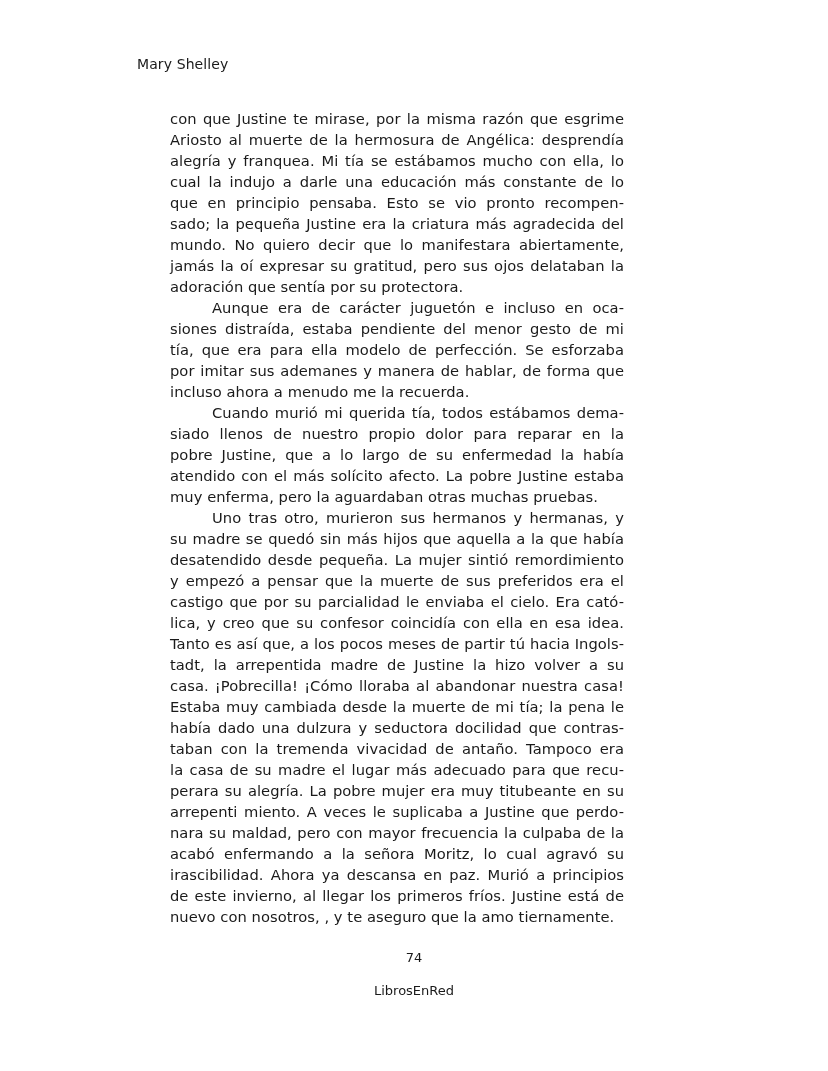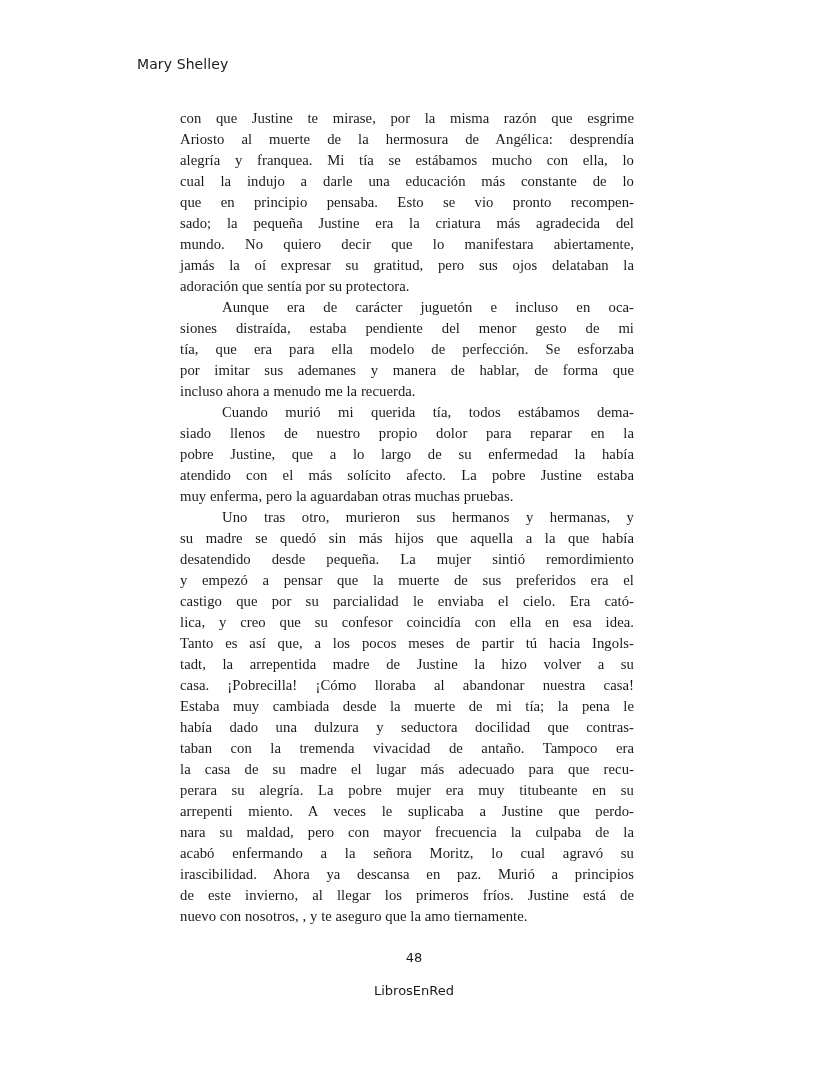--- a/index.html
+++ b/index.html
@@ -31,24 +31,23 @@
     font-size: 14px;
     line-height: 16px;
     letter-spacing: 0.1px;
     color: #1a1a1a;
     white-space: nowrap;
   }
 
   
   .textblock {
     position: absolute;
-    left: 180px;
+    left: 170px;
     top: 108px;
     width: 454px;
-    font-family: Liberation Serif, serif;
   }
 
   .para {
     margin: 0;
     font-size: 14.7px;
     line-height: 21.0px;
     text-align: justify;
     text-justify: inter-word;
     color: #1a1a1a;
     letter-spacing: 0.05px;
@@ -145,17 +144,17 @@
         <span class="line">perara su alegría. La pobre mujer era muy titubeante en su</span>
         <span class="line">arrepenti miento. A veces le suplicaba a Justine que perdo-</span>
         <span class="line">nara su maldad, pero con mayor frecuencia la culpaba de la</span>
         <span class="line">acabó enfermando a la señora Moritz, lo cual agravó su</span>
         <span class="line">irascibilidad. Ahora ya descansa en paz. Murió a principios</span>
         <span class="line">de este invierno, al llegar los primeros fríos. Justine está de</span>
         <span class="line last">nuevo con nosotros, , y te aseguro que la amo tiernamente.</span>
       </p>
   </div>
 
-  <div class="folio">48</div>
+  <div class="folio">74</div>
 
   <div class="imprint">LibrosEnRed</div>
 
 </div>
 
 </body></html>

